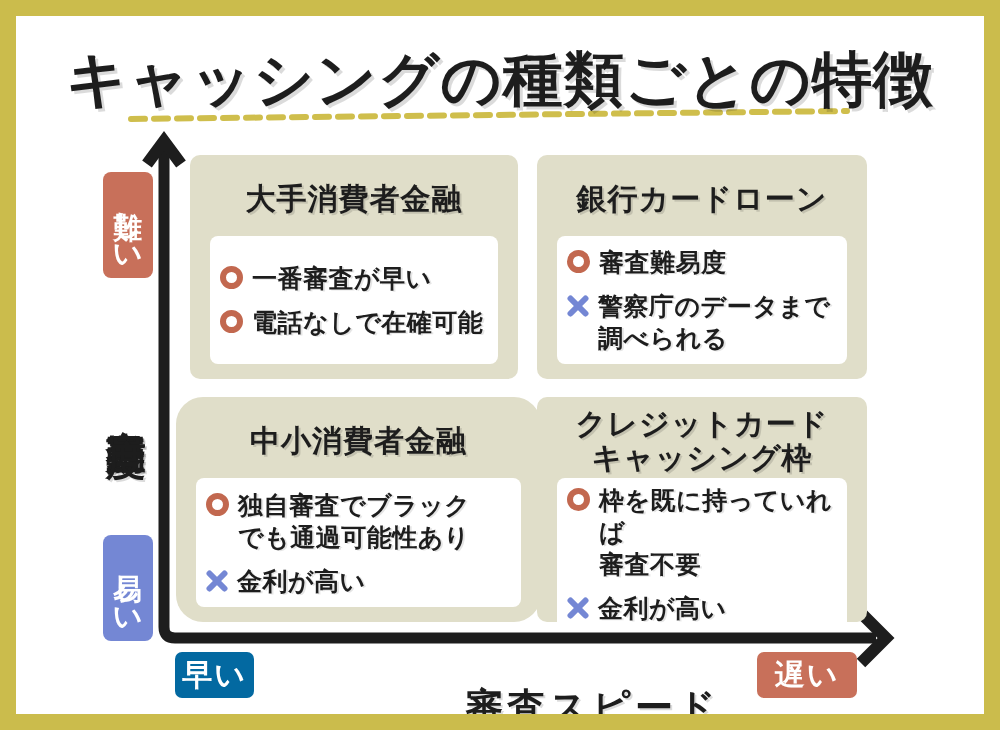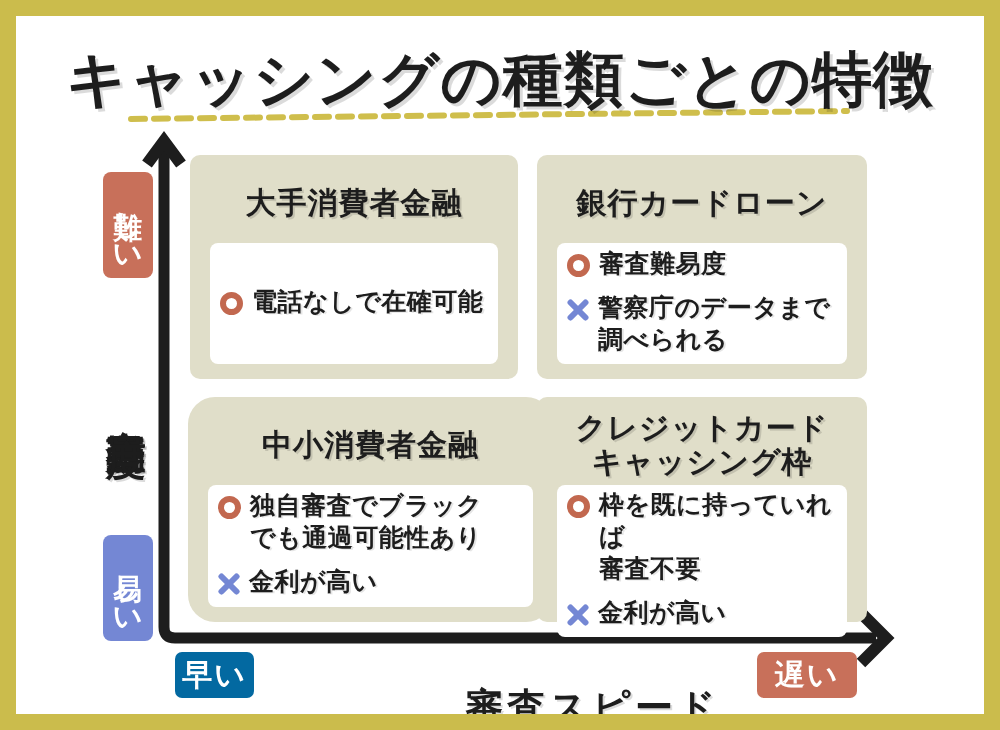--- a/index.html
+++ b/index.html
@@ -25,28 +25,27 @@
     text-align: center;
     font-size: 60px; font-weight: bold; letter-spacing: 1px;
     text-shadow: 3px 3px 0 rgba(0,0,0,0.14);
     z-index: 2;
   }
 
   .quad {
     position: absolute;
     background: #e0dec9;
     border-radius: 10px;
-    padding: 14px 20px 15px;
+    padding: 7px 20px 15px;
     display: flex; flex-direction: column;
     z-index: 2;
-    font-family: Liberation Mono, monospace;
   }
   .q-tl { left: 190px; top: 155px; width: 328px; height: 224px; }
   .q-tr { left: 537px; top: 155px; width: 330px; height: 224px; justify-content: space-between; }
-  .q-bl { left: 188px; top: 397px; width: 365px; height: 225px; border-radius: 27px; }
+  .q-bl { left: 176px; top: 397px; width: 365px; height: 225px; border-radius: 27px; }
   .q-br { left: 537px; top: 397px; width: 330px; height: 225px; }
 
   .quad-title {
     height: 74px; flex: none;
     display: flex; align-items: center; justify-content: center;
     text-align: center;
     font-size: 30px; font-weight: bold; line-height: 1.12;
     letter-spacing: 1px; white-space: pre-line;
     text-shadow: 2px 2px 0 rgba(0,0,0,0.13);
   }
@@ -122,20 +121,24 @@
     <polyline points="861,613 886,638 861,663" fill="none" stroke="#1d1d1d" stroke-width="12" stroke-linejoin="miter"></polyline>
   </svg>
 
   <h1 class="title">キャッシングの種類ごとの特徴</h1>
 
   <section class="quad q-tl">
     <div class="quad-title">大手消費者金融</div>
     <div class="card">
       <div class="item">
         <span class="ring"></span>
+        <span class="item-text">一番審査が早い</span>
+      </div>
+      <div class="item">
+        <span class="ring"></span>
         <span class="item-text">電話なしで在確可能</span>
       </div>
     </div>
   </section>
 
   <section class="quad q-tr">
     <div class="quad-title">銀行カードローン</div>
     <div class="card">
       <div class="item">
         <span class="ring"></span>

